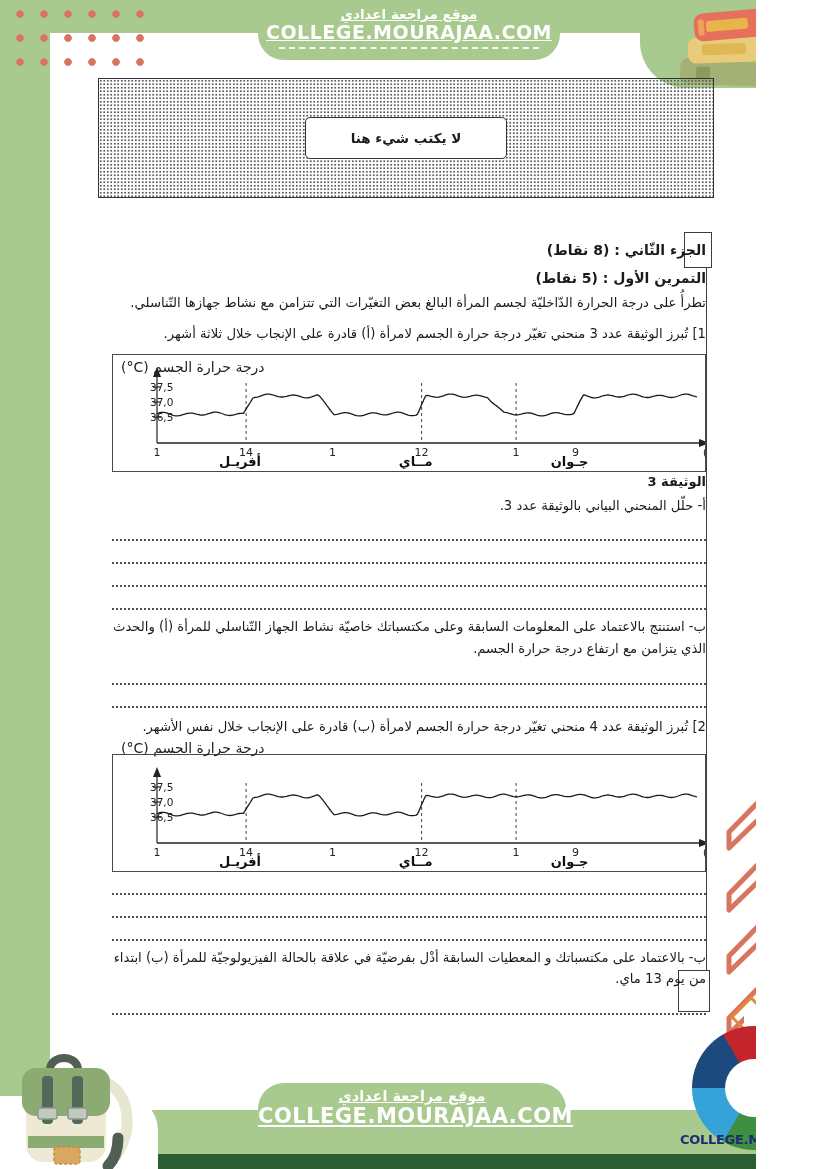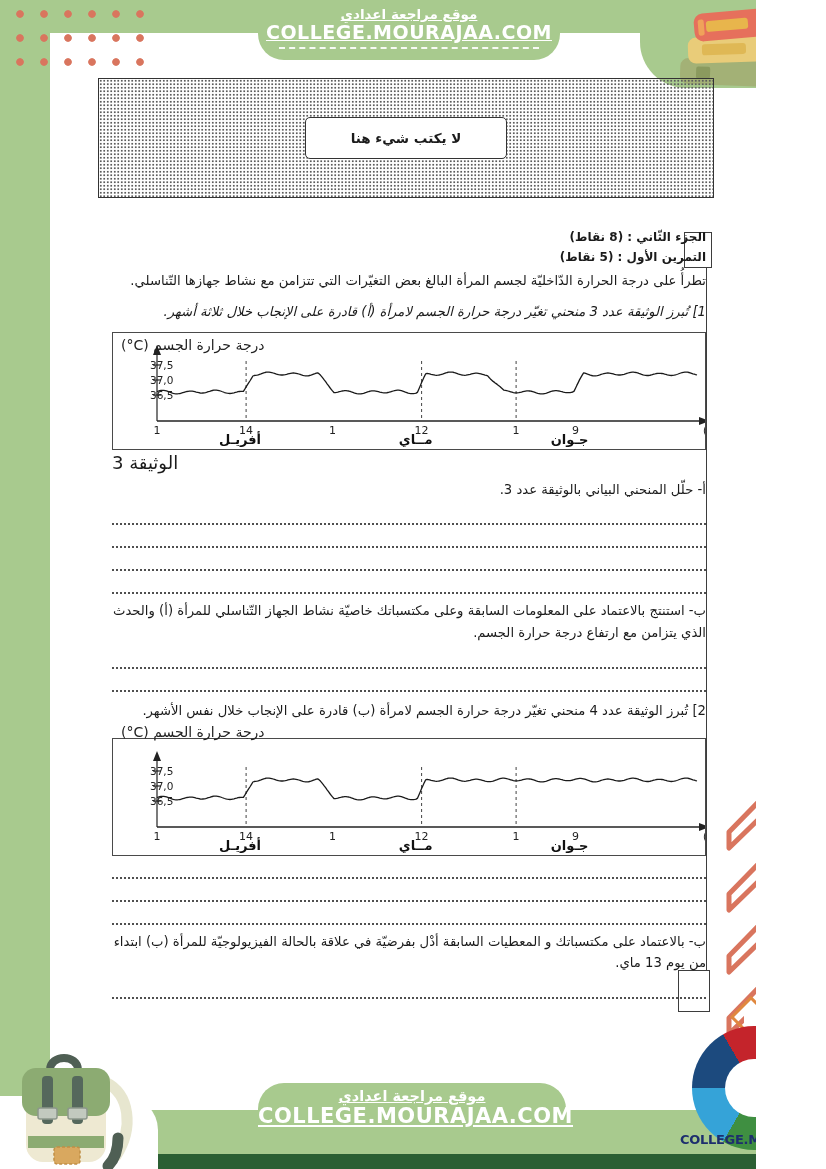--- a/index.html
+++ b/index.html
@@ -25,28 +25,28 @@
         background-image:radial-gradient(circle,#d9755e 3.4px,transparent 4.2px);
         background-size:24px 24px;background-position:6px 2px;}
   
   .notice{position:absolute;left:98px;top:78px;width:614px;height:118px;border:1px solid #333;
         background-image:radial-gradient(#5c5c5c .7px,transparent .85px);background-size:3.5px 3.5px;
         display:flex;align-items:center;justify-content:center;}
   .notice-label{width:200px;height:40px;background:#fff;border:1px solid #333;border-radius:5px;
         display:flex;align-items:center;justify-content:center;font-weight:bold;font-size:13.5px;direction:rtl;}
   
   .content{position:absolute;left:112px;top:230px;width:594px;direction:rtl;text-align:right;font-size:13.2px;}
-  .h-bold{font-weight:bold;font-size:12px;margin:0 0 6px;}
+  .h-bold{font-weight:bold;font-size:14px;margin:12px 0 6px;}
   .para{margin:0 0 9px;line-height:1.65;}
-  .qnum{font-weight:bold;font-style:italic;}
+  .qnum{font-weight:bold;}
   .content-rborder{position:absolute;left:706px;top:232px;height:774px;width:0;border-left:1px solid #3d3d3d;}
   .corner-box{position:absolute;border:1px solid #3d3d3d;background:#fff;}
   .chart-box{position:relative;border:1px solid #4a4a4a;height:116px;margin:4px 0 0;background:#fff;}
   .chart-ylab{position:absolute;font-size:14px;direction:rtl;white-space:nowrap;color:#222;}
-  .chart-caption{text-align:left;font-weight:normal;font-size:18px;margin:2px 0 6px;}
+  .chart-caption{text-align:right;font-weight:bold;font-size:13px;margin:2px 0 6px;}
   .dotline{height:21px;border-bottom:2px dotted #4f4f4f;}
   .ansblock{margin-bottom:4px;}
   .pagenum{direction:ltr;text-align:center;font-weight:bold;font-size:12.5px;margin-top:16px;}
   
   .chevrons{position:absolute;left:724px;top:784px;}
   
   .bl-blob{position:absolute;left:0;top:1096px;width:158px;height:73px;background:#ffffff;
            border-top-right-radius:34px;z-index:1;}
   .backpack{position:absolute;left:2px;top:1040px;z-index:4;}
   

